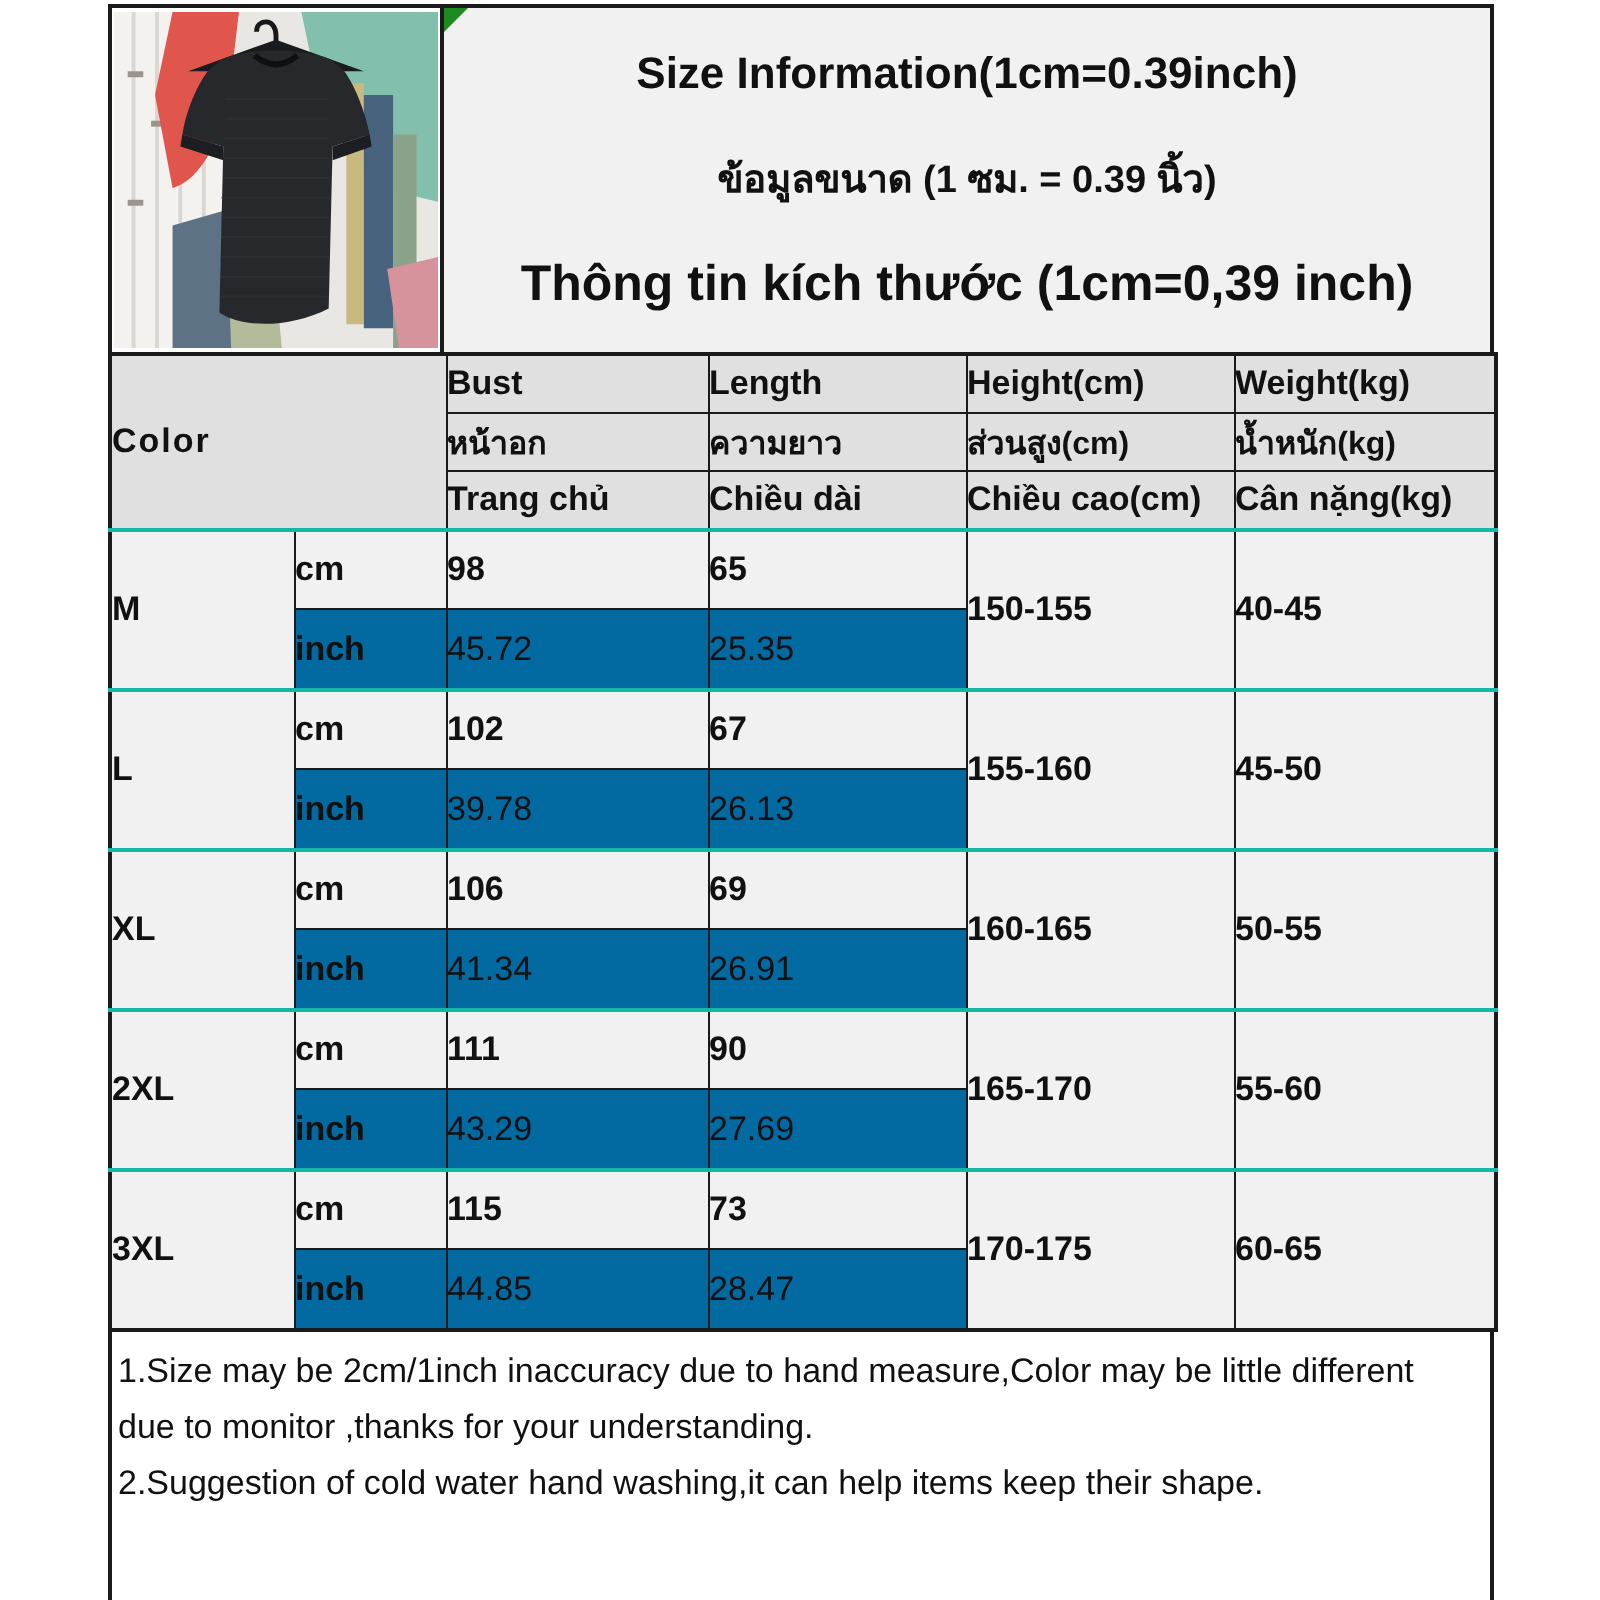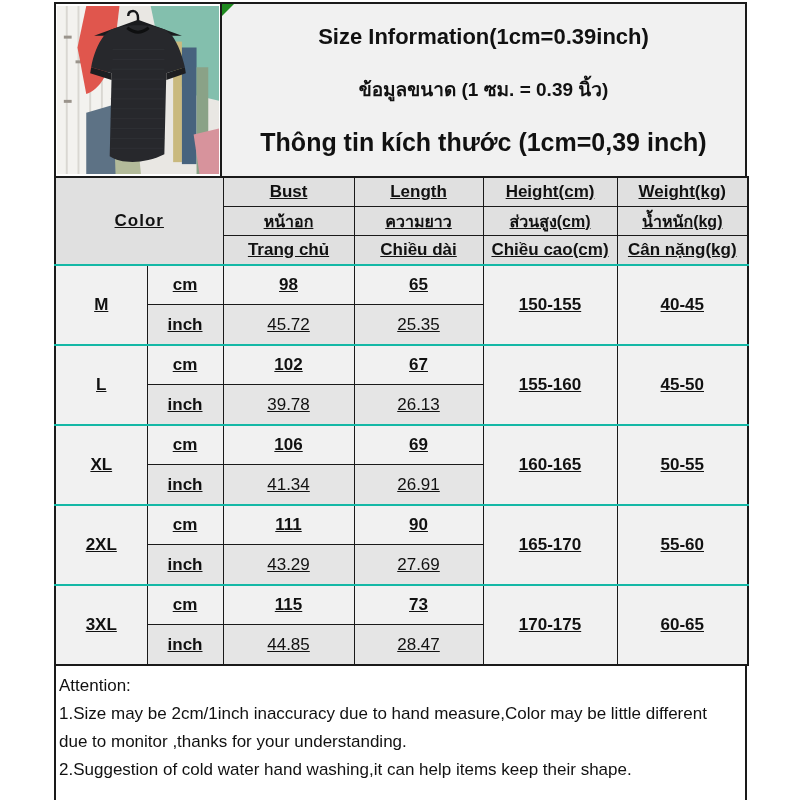--- a/index.html
+++ b/index.html
@@ -35,31 +35,31 @@
   .t1{font-size:22px;font-weight:bold;letter-spacing:0;}
   .t2{font-size:19px;font-weight:bold;text-align:center;}
   .t3{font-size:25px;font-weight:bold;}
 
   
   table.size-table{
     border-collapse:collapse;table-layout:fixed;width:693px;
     border:2px solid #1a1a1a;background:#ffffff;
   }
   table.size-table td{
-    border:1px solid #1a1a1a;text-align:center;vertical-align:middle;
-    padding:0;overflow:hidden;font-size:17px;text-decoration:underline;
+    border:1px solid #1a1a1a;text-align:left;vertical-align:middle;
+    padding:0;overflow:hidden;font-size:17px;
   }
   tr.hdr td{background:#e0e0e0;font-weight:bold;height:28px;}
   tr.hdr td.th-lbl{font-size:16px;}
   td.size-big{
     background:#e0e0e0;font-size:34px;font-weight:bold;letter-spacing:1px;
   }
   td.size-lbl{background:#d9d9d9;font-weight:bold;font-size:18px;}
   tr.cmrow td{height:38px;background:#f1f1f1;border-top:2px solid #14b8a6;}
-  tr.inrow td{height:39px;background:#e5e5e5;margin-top:15px;}
+  tr.inrow td{height:39px;background:#0369a1;margin-top:15px;}
   td.unit{font-weight:bold;}
   tr.cmrow td.val{font-weight:bold;}
   tr.inrow td.val{font-weight:normal;}
   td.range{background:#f1f1f1;font-weight:bold;}
 
   
   .attention{
     box-sizing:border-box;width:693px;height:151px;
     border:2px solid #1a1a1a;border-top:none;background:#ffffff;
     padding:6px 4px 0 3px;
@@ -221,19 +221,18 @@
       </tr>
       <tr class="inrow">
         <td class="unit">inch</td>
         <td class="val">44.85</td>
         <td class="val">28.47</td>
       </tr>
     </tbody>
   </table>
 
   <div class="attention">
-    <div class="line">Attention:</div>
     <div class="line">1.Size may be 2cm/1inch inaccuracy due to hand measure,Color may be little different</div>
     <div class="line">due to monitor ,thanks for your understanding.</div>
     <div class="line">2.Suggestion of cold water hand washing,it can help items keep their shape.</div>
   </div>
 
 </div>
 
 </body></html>

